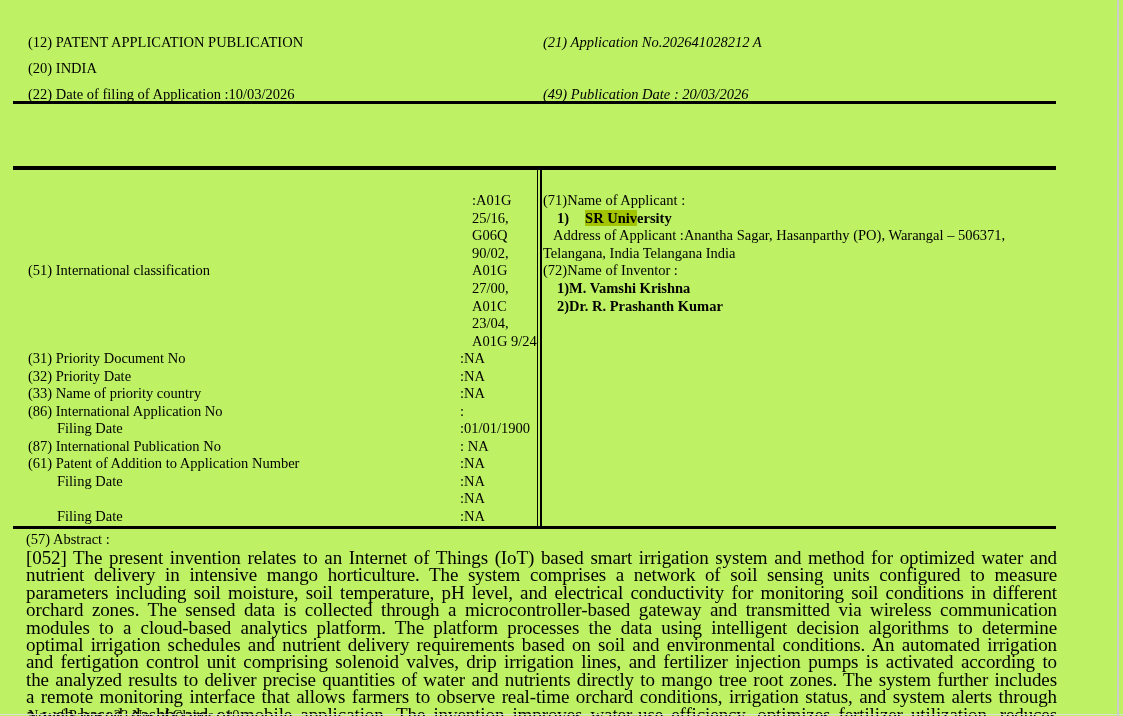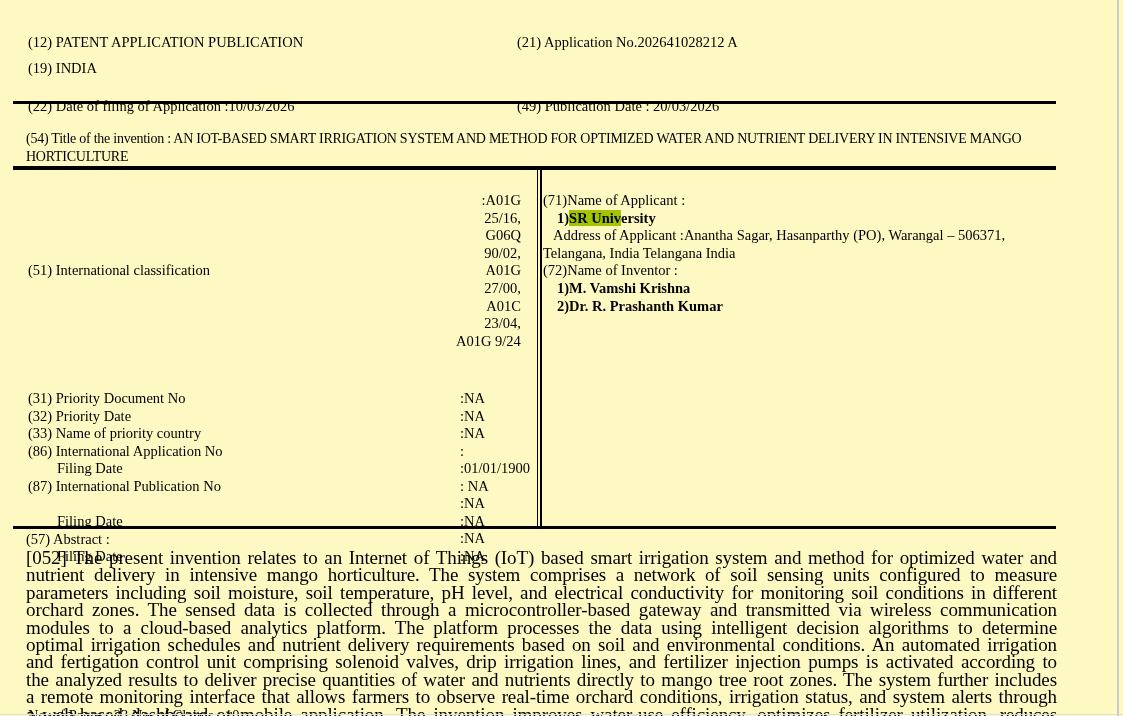--- a/index.html
+++ b/index.html
@@ -1,83 +1,82 @@
 <!DOCTYPE html>
 <html><head>
 <meta charset="utf-8">
 <style>
   html,body { margin:0; padding:0; background:#ffffff; }
   .page {
-    position:relative; width:1123px; height:716px; background:#fef9c3;
+    position:relative; width:1123px; height:716px; background:#bef264;
     overflow:hidden; color:#000;
     font-family:"Liberation Serif","DejaVu Serif",serif;
     font-size:14.5px;
   }
   .abs { position:absolute; white-space:nowrap; }
   .rule { position:absolute; left:13px; width:1043px; background:#000; }
   .rule-1 { top:101px; height:3px; }
   .rule-2 { top:166px; height:4px; }
   .rule-3 { top:526px; height:3px; }
   .vline-thin  { position:absolute; left:537px; top:170px; width:1px; height:357px; background:#000; }
   .vline-thick { position:absolute; left:540px; top:170px; width:2px; height:357px; background:#000; }
   .edge-v { position:absolute; left:1117px; top:0; width:2px; height:716px; background:#cccccc; }
   .edge-h { position:absolute; left:0; top:714px; width:1123px; height:1px; background:#dddddd; }
 
   .hdr-l { left:28px; }
-  .hdr-r { left:517px; }
+  .hdr-r { left:543px;font-style:italic; }
   .row-1 { top:34px; }
   .row-2 { top:60px; }
-  .row-3 { top:86px;margin-top:12px; }
+  .row-3 { top:86px; }
 
   .title-block {
     position:absolute; left:26px; top:130px; width:1008px;
     font-size:14px; letter-spacing:-0.25px; line-height:17.8px;
     white-space:normal;
   }
 
   .class-label { left:28px; top:262px; }
-  .class-values { position:absolute; left:456px; top:192px; line-height:17.6px;text-align:right; }
+  .class-values { position:absolute; left:472px; top:192px; line-height:17.6px; }
   .class-values div { white-space:nowrap; }
 
-  .biblio-rows { position:absolute; left:28px; top:350px; width:508px; line-height:17.5px;margin-top:40px; }
+  .biblio-rows { position:absolute; left:28px; top:350px; width:508px; line-height:17.5px; }
   .b-row { position:relative; height:17.5px; white-space:nowrap; }
   .b-row .lbl { display:inline-block; }
   .b-row.indent .lbl { padding-left:29px;text-align:right; }
   .b-row .val { position:absolute; left:432px; top:0; }
 
   .parties { position:absolute; left:543px; top:192px; width:516px; line-height:17.6px; }
   .p-line { white-space:nowrap; }
   .p-entry { padding-left:14px; font-weight:bold; }
   .p-addr1 { padding-left:10px; }
-  .hl { background:#a3c501; }
+  .hl { background:#a3c501;margin-left:16px; }
   b, .bold { font-weight:normal; }
 
   .abs-label { left:26px; top:531px; }
   .abs-text {
     position:absolute; left:26px; top:549px; width:1031px;
     font-size:19px; line-height:17.4px; text-align:justify;
     letter-spacing:-0.1px; word-spacing:1.5px; white-space:normal;
   }
   .footer { left:28px; top:707px; }
 </style>
 </head>
 <body>
 
 <div class="page">
 
   <div class="abs hdr-l row-1"><span>(12)</span> <span>PATENT APPLICATION PUBLICATION</span></div>
-  <div class="abs hdr-l row-2"><span>(19)</span> <span>INDIA</span></div>
+  <div class="abs hdr-l row-2"><span>(20)</span> <span>INDIA</span></div>
   <div class="abs hdr-l row-3"><span>(22)</span> <span>Date of filing of Application :10/03/2026</span></div>
 
   <div class="abs hdr-r row-1"><span>(21)</span> <span>Application No.202641028212 A</span></div>
   <div class="abs hdr-r row-3"><span>(49)</span> <span>Publication Date : 20/03/2026</span></div>
 
   <div class="rule rule-1"></div>
 
-  <div class="title-block"><span>(54) Title of the invention :</span> <span>AN IOT-BASED SMART IRRIGATION SYSTEM AND METHOD FOR OPTIMIZED WATER AND NUTRIENT DELIVERY IN INTENSIVE MANGO HORTICULTURE</span></div>
 
   <div class="rule rule-2"></div>
 
   <div class="abs class-label">(51) International classification</div>
   <div class="class-values">
     <div>:A01G</div>
     <div>25/16,</div>
     <div>G06Q</div>
     <div>90/02,</div>
     <div>A01G</div>
@@ -87,21 +86,21 @@
     <div>A01G 9/24</div>
   </div>
 
   <div class="biblio-rows">
     <div class="b-row"><span class="lbl">(31) Priority Document No</span><span class="val">:NA</span></div>
     <div class="b-row"><span class="lbl">(32) Priority Date</span><span class="val">:NA</span></div>
     <div class="b-row"><span class="lbl">(33) Name of priority country</span><span class="val">:NA</span></div>
     <div class="b-row"><span class="lbl">(86) International Application No</span><span class="val">:</span></div>
     <div class="b-row indent"><span class="lbl">Filing Date</span><span class="val">:01/01/1900</span></div>
     <div class="b-row"><span class="lbl">(87) International Publication No</span><span class="val">: NA</span></div>
-    <div class="b-row"><span class="val">:NA</span></div>
+    <div class="b-row"><span class="lbl">(61) Patent of Addition to Application Number</span><span class="val">:NA</span></div>
     <div class="b-row indent"><span class="lbl">Filing Date</span><span class="val">:NA</span></div>
     <div class="b-row"><span class="val">:NA</span></div>
     <div class="b-row indent"><span class="lbl">Filing Date</span><span class="val">:NA</span></div>
   </div>
 
   <div class="vline-thin"></div>
   <div class="vline-thick"></div>
 
   <div class="parties">
     <div class="p-line"><span>(71)</span><b>Name of Applicant :</b></div>

